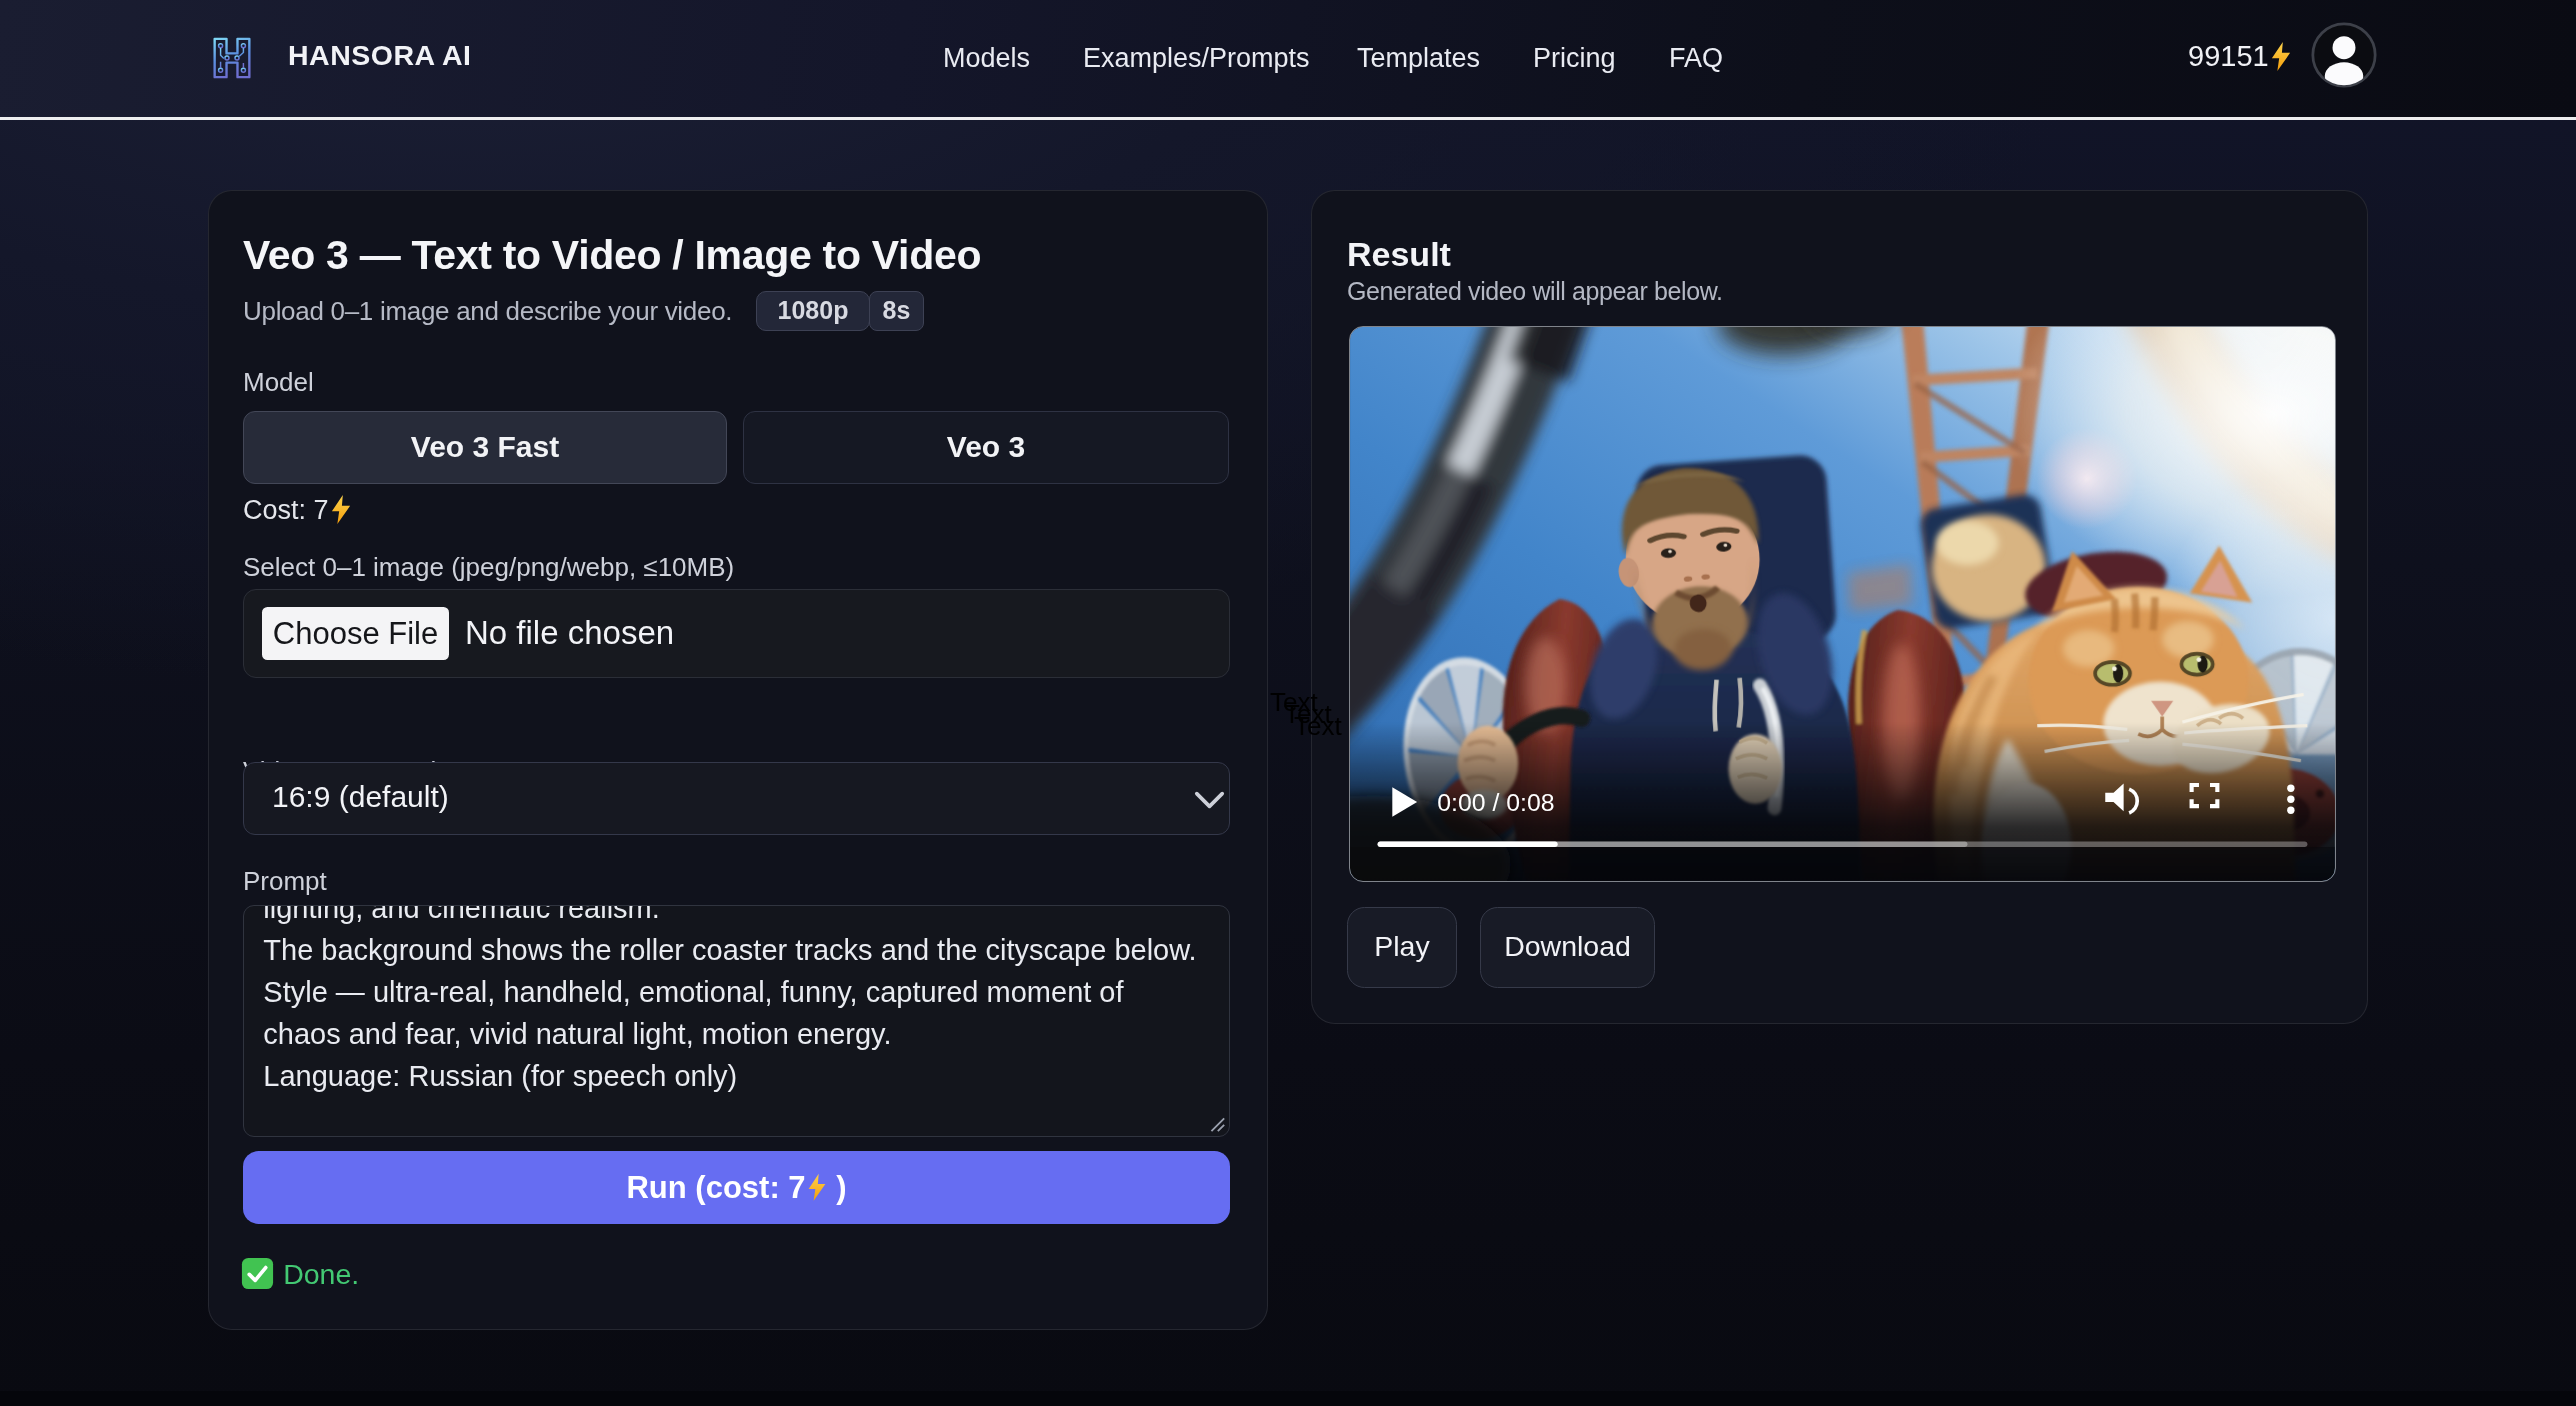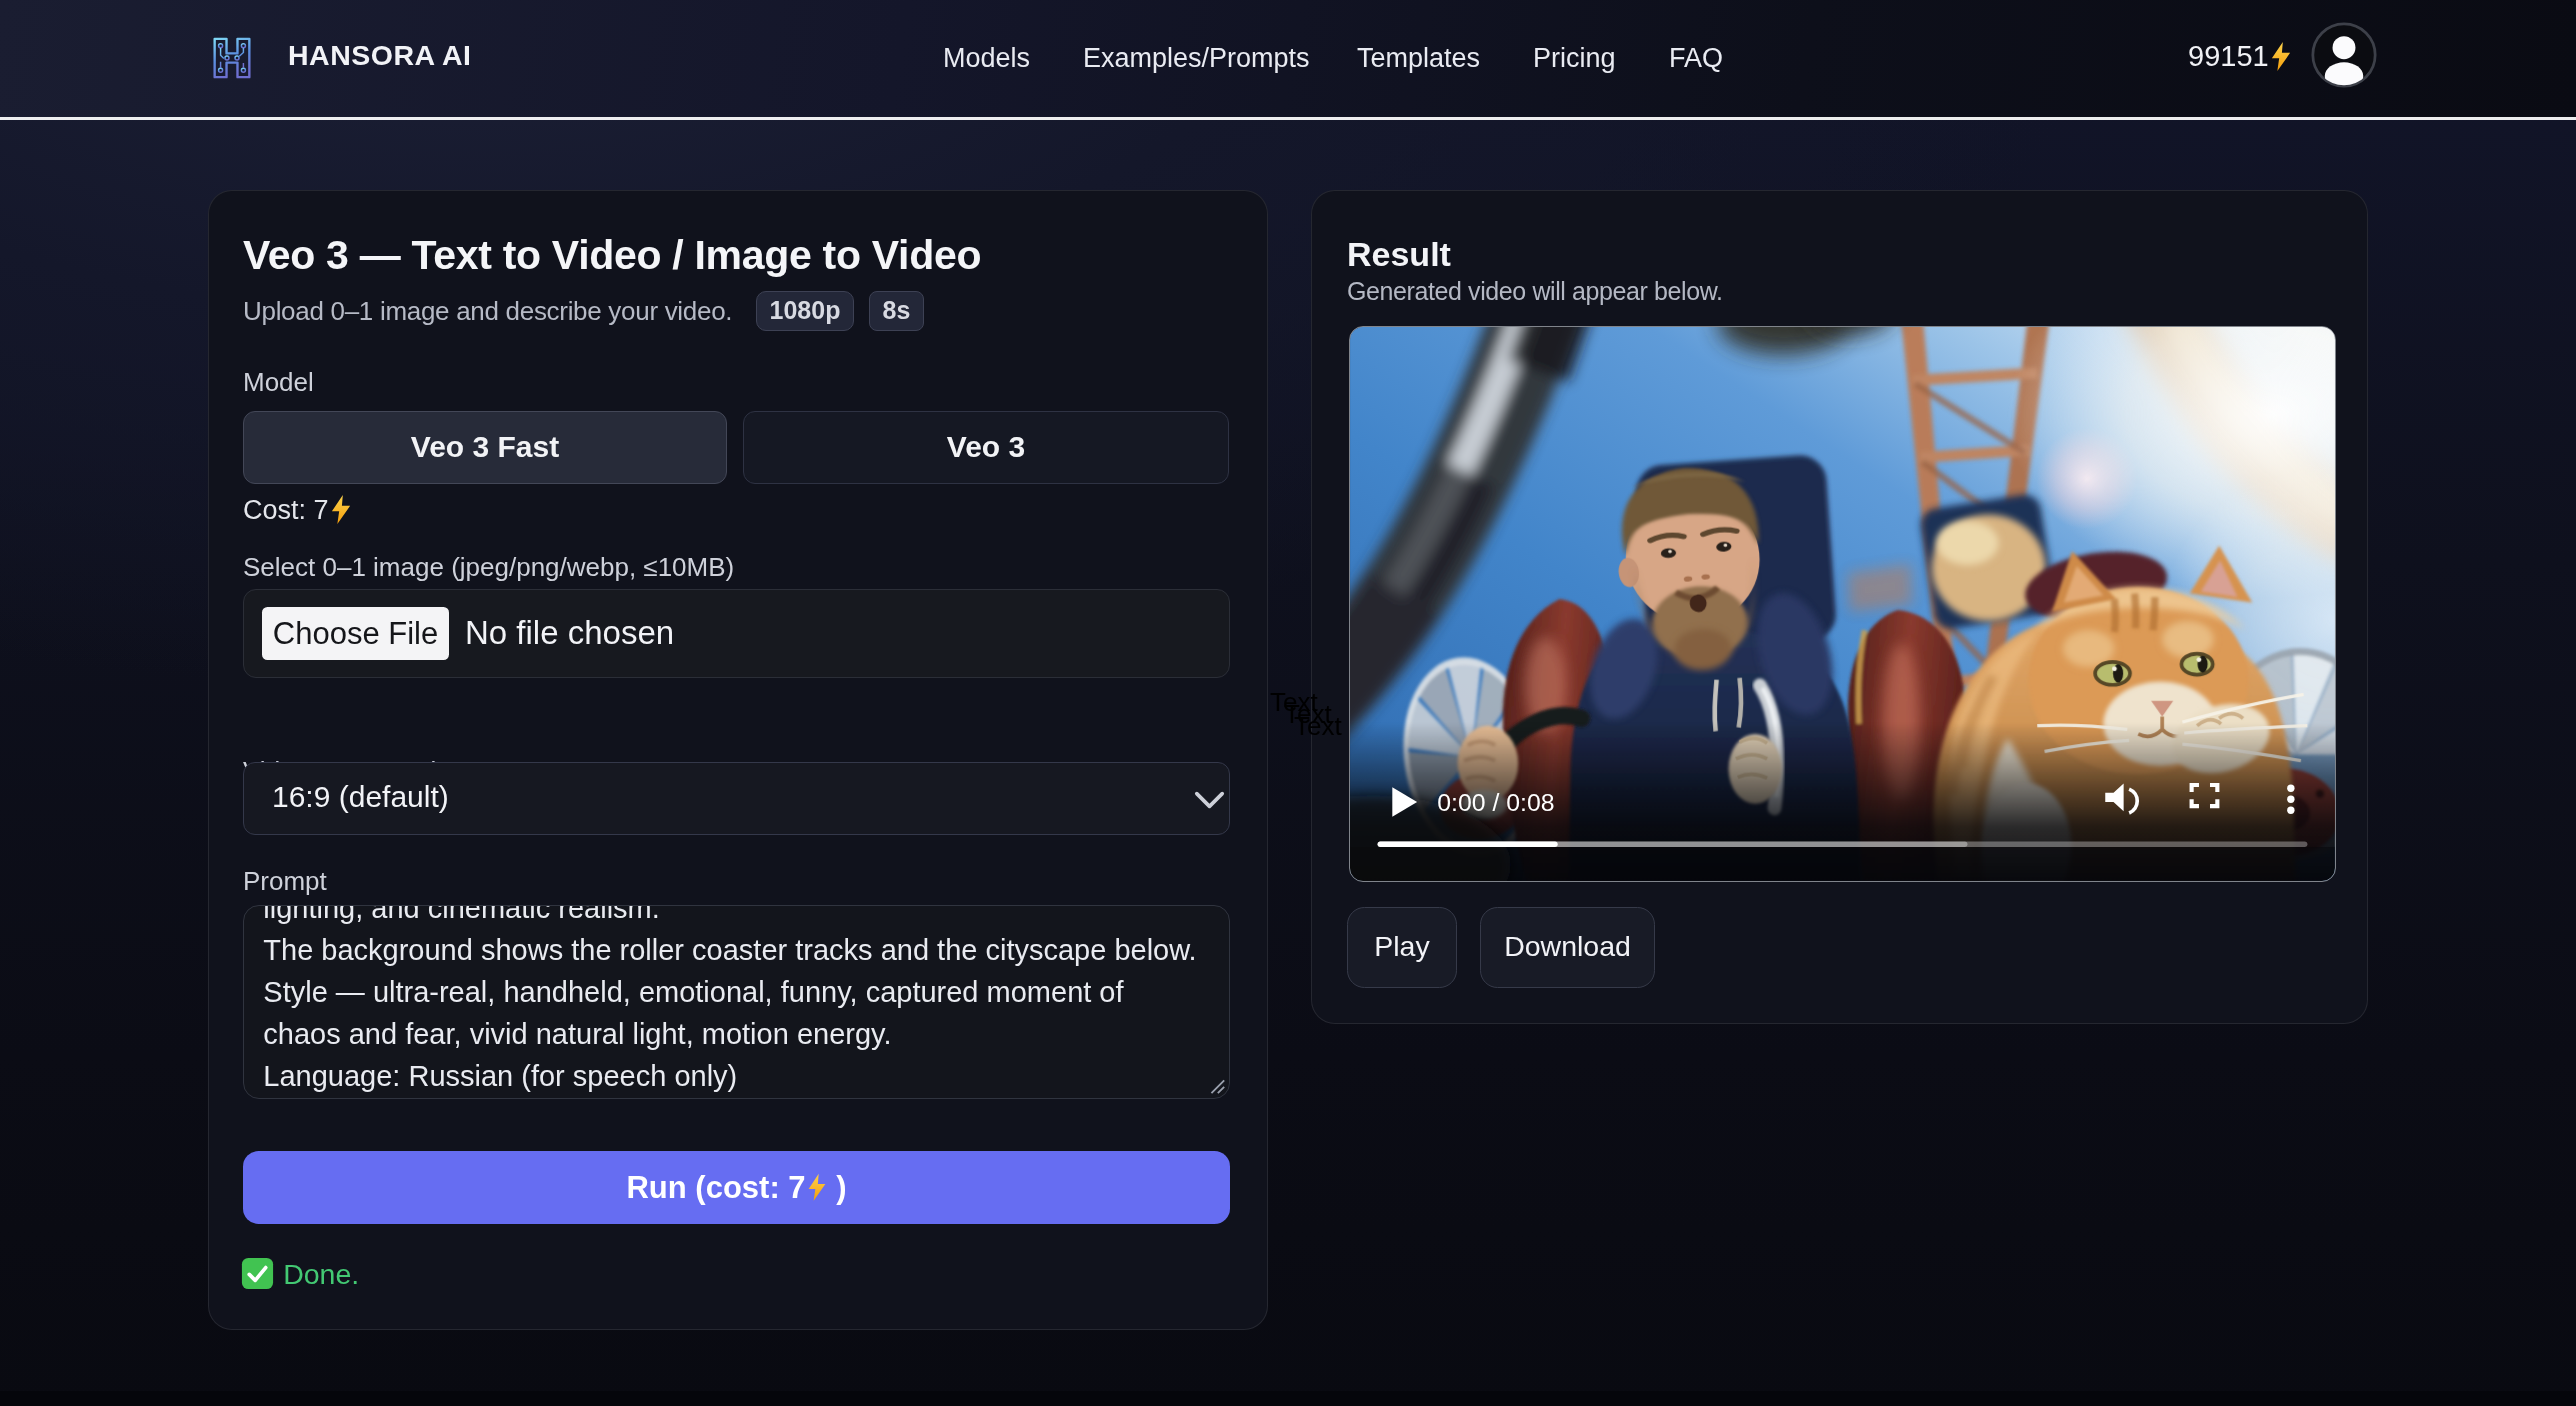--- a/index.html
+++ b/index.html
@@ -37,21 +37,21 @@
   #cardR { left:1311px; top:190px; width:1057px; height:834px; }
   
   .abs { position:absolute; }
   #title { left:243px; top:232px; font-size:41px; font-weight:bold; color:#f4f5f8; letter-spacing:-0.3px; }
   #subtitle { left:243px; top:296px; font-size:26px; color:#b6bac6; letter-spacing:-0.3px; }
   .badge {
     position:absolute; top:291px; height:40px; border:1.8px solid #3d4154;
     background:#232738; border-radius:10px; color:#d8dae2;
     font-size:25px; font-weight:bold; line-height:36px; text-align:center;
   }
-  #badge1080 { left:756px; width:98px; }
+  #badge1080 { left:756px; width:114px; }
   #badge8s { left:869px; width:55px;border-radius:8px; }
   .label { font-size:26px; color:#ced1da; }
   #lblModel { left:243px; top:367px; }
   .modelbtn {
     position:absolute; top:411px; height:73px; border-radius:12px;
     font-size:30px; font-weight:bold; color:#f2f3f6; text-align:center; line-height:69px;
   }
   #btnFast { left:243px; width:484px; background:#272b39; border:1.8px solid #434757; }
   #btnVeo3 { left:743px; width:486px; background:#151823; border:1.8px solid #2e3243; }
   #cost { left:243px; top:494px; font-size:27px; color:#e4e6ec; }
@@ -67,22 +67,22 @@
   #nofile { left:465px; top:614px; font-size:33px; color:#f2f3f7; }
   #lblAspect { left:243px; top:724px;margin-top:32px; }
   #selectbox {
     left:243px; top:762px; width:987px; height:73px;
     background:#161821; border:1.8px solid #34384a; border-radius:12px;
   }
   #selectval { left:272px; top:780px; font-size:30px; color:#f2f3f7; }
   #chev { left:1194px; top:790px; }
   #lblPrompt { left:243px; top:866px; }
   #textarea {
-    left:243px; top:905px; width:987px; height:194px; overflow:hidden;
-    background:#13151c; border:1.8px solid #30343f; border-radius:16px;padding-left:40px;
+    left:243px; top:905px; width:987px; height:232px; overflow:hidden;
+    background:#13151c; border:1.8px solid #30343f; border-radius:11px;padding-left:40px;
   }
   #tatext { position:absolute; left:19.3px; top:-19.3px; font-size:29px; color:#e9ebf1; line-height:42px; white-space:nowrap; }
   #runbtn {
     left:243px; top:1151px; width:987px; height:73px; background:#666df2;
     border-radius:15.6px; color:#fff; font-size:31px; font-weight:bold;
     text-align:center; line-height:73px;
   }
   #done { left:241px; top:1257px; font-size:28.5px; color:#43c973; }
   
   .ghost { position:absolute; color:#000; font-size:26px; }

